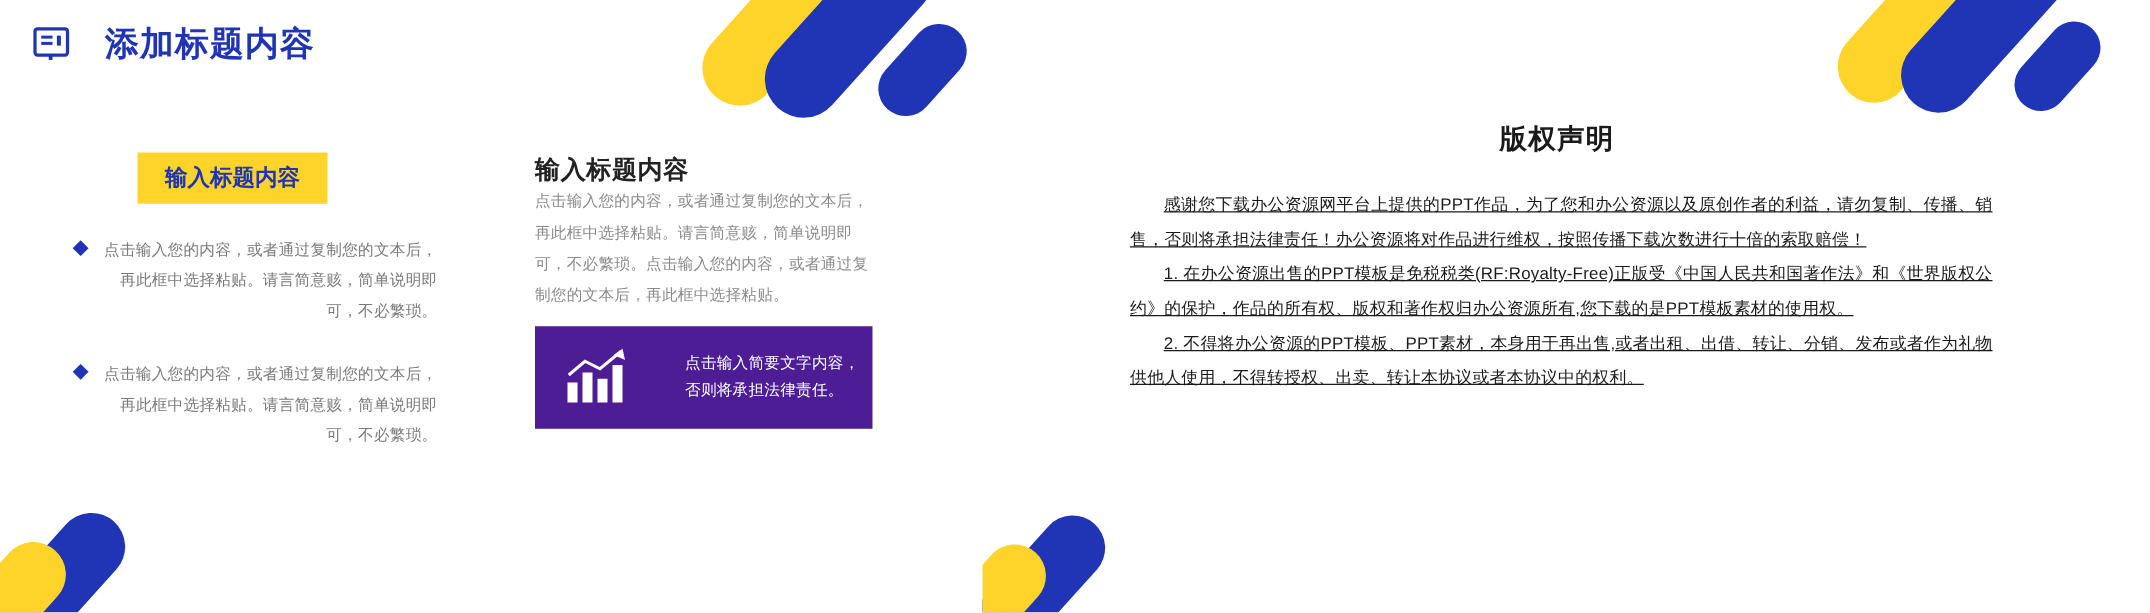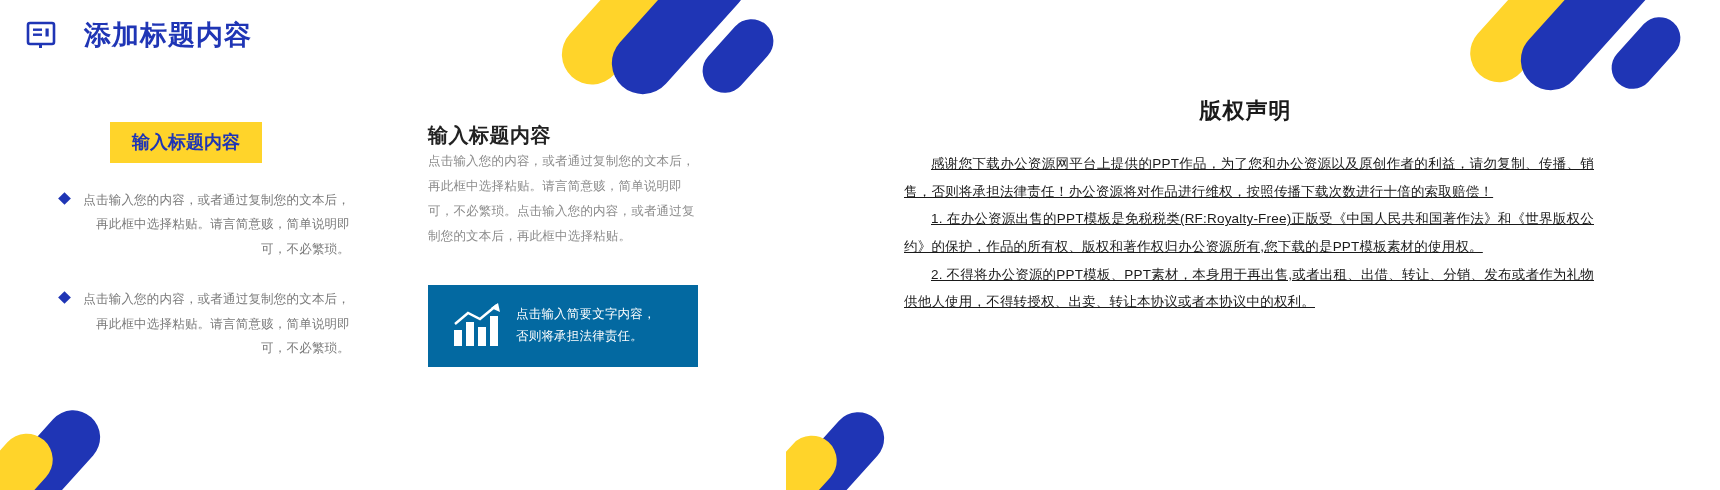--- a/index.html
+++ b/index.html
@@ -178,28 +178,29 @@
     color: #222222;
     letter-spacing: 0.5px;
   }
   .mid-body {
     font-size: 12.5px;
     color: #8b8b8b;
     line-height: 2.0;
     letter-spacing: 0.2px;
   }
   .blue-box {
-    margin-top: 36px;
+    margin-top: 12px;
     width: 270px;
     height: 82px;
-    background: #0369a1;
+    background: #4c1d95;
     display: flex;
     align-items: center;
     padding-left: 4px;
     box-sizing: border-box;
+    gap: 32px;
   }
   .chart-icon {
     width: 56px;
     height: 48px;
     margin: 0 10px 0 18px;
     flex: 0 0 auto;
   }
   .blue-box-text {
     color: #ffffff;
     font-size: 12.5px;

